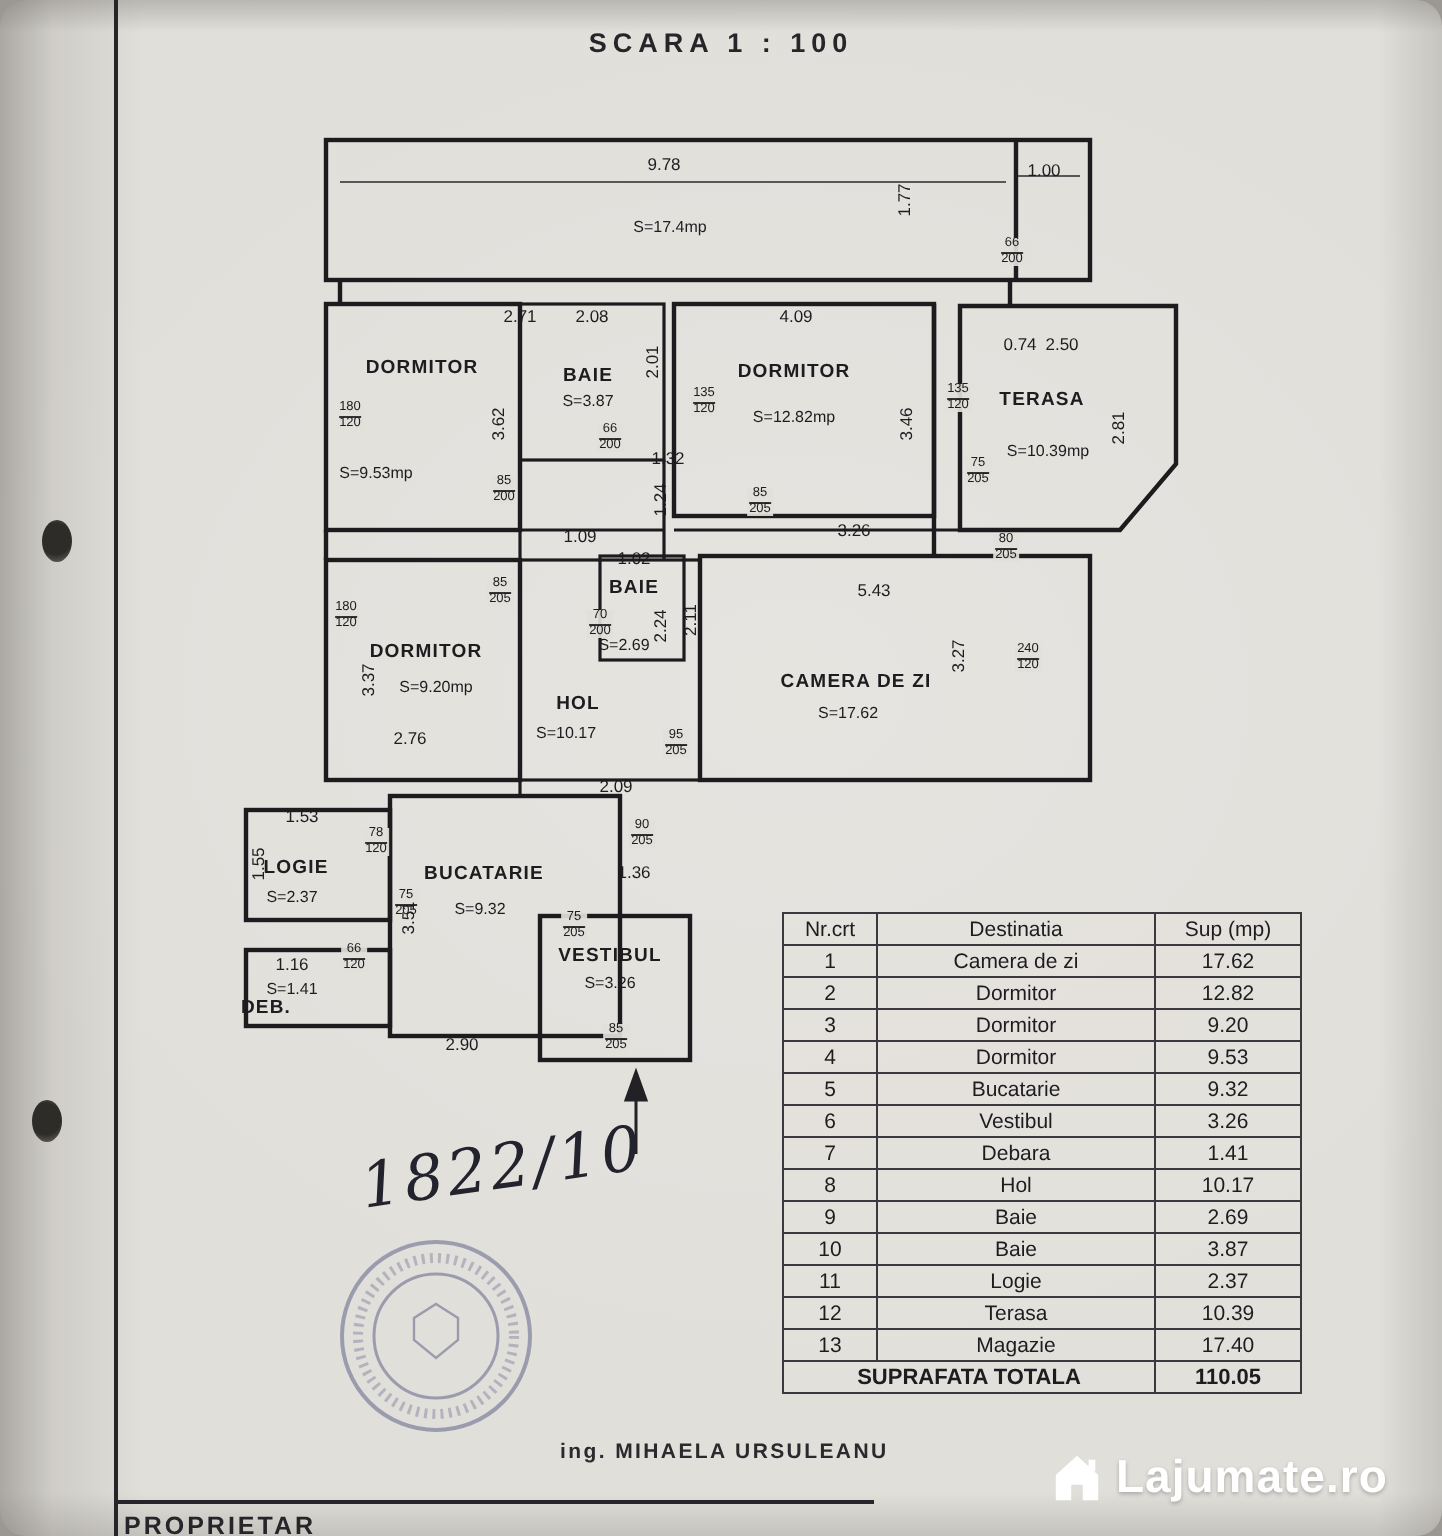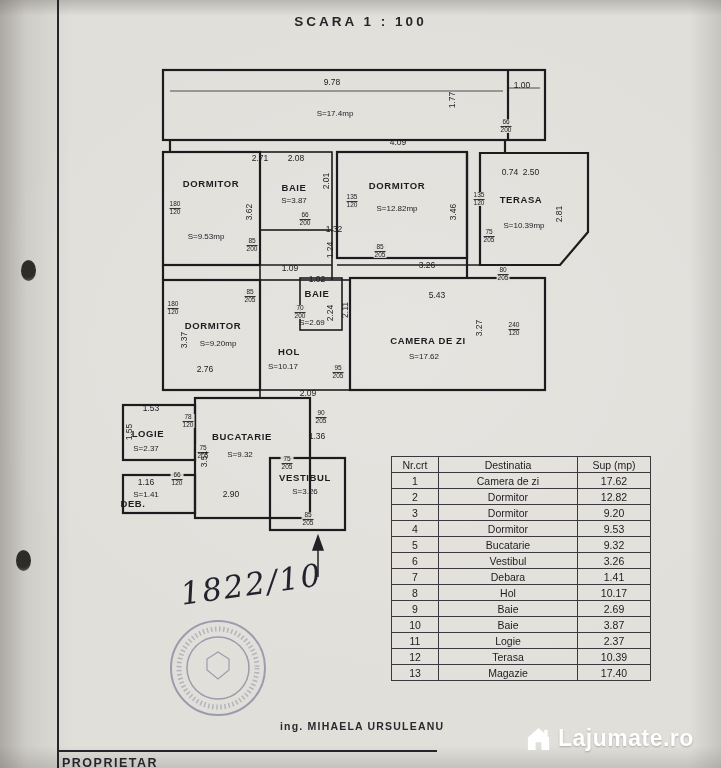--- a/index.html
+++ b/index.html
@@ -6,20 +6,21 @@
   body{background:#9b9894;font-family:"Liberation Sans",sans-serif;}
   .page{
     position:relative;width:721px;height:768px;overflow:hidden;
     background-color:#e1dfda;
     background-image:
       linear-gradient(180deg, rgba(95,92,88,.30), rgba(0,0,0,0) 16px),
       linear-gradient(0deg, rgba(95,92,88,.22), rgba(0,0,0,0) 22px),
       linear-gradient(90deg, rgba(105,102,98,.45), rgba(135,132,128,.20) 26px, rgba(0,0,0,0) 72px),
       linear-gradient(270deg, rgba(105,102,98,.22), rgba(0,0,0,0) 32px),
       radial-gradient(90% 70% at 55% 45%, rgba(255,255,255,.16), rgba(0,0,0,0) 70%);
+    border-radius: 13px;
   }
   .frame-line-v{position:absolute;left:57px;top:0;width:2px;height:768px;background:#26262a;}
   .frame-line-h{position:absolute;left:57px;top:750px;width:380px;height:2px;background:#26262a;}
   .punch-hole{position:absolute;width:15px;height:21px;border-radius:50%;
     background:radial-gradient(circle at 45% 45%, #2e2c29 0 55%, #55524d 80%, #8a8782);}
   .hole1{left:21px;top:260px;}
   .hole2{left:16px;top:550px;}
 
   .title{position:absolute;left:0;top:14px;width:721px;text-align:center;
     font-size:13.5px;font-weight:bold;letter-spacing:3px;color:#26262a;}
@@ -116,30 +117,30 @@
   <div>
       <span class="label dim" style="left: 332px; top: 82px;">9.78</span>
       <span class="label dimv" style="left: 452px; top: 100px;">1.77</span>
       <span class="label dim" style="left: 522px; top: 85px;">1.00</span>
       <span class="label area" style="left: 335px; top: 114px;">S=17.4mp</span>
       <span class="label frac" style="left: 506px; top: 126px;"><span>66</span><span class="den">200</span></span>
       <span class="label dim" style="left: 212px; top: 158px; margin-left: 48px;">2.71</span>
       <span class="label room" style="left: 211px; top: 184px;">DORMITOR</span>
       <span class="label frac" style="left: 175px; top: 208px;"><span>180</span><span class="den">120</span></span>
       <span class="label dimv" style="left: 249px; top: 212px;">3.62</span>
-      <span class="label area" style="left: 206px; top: 237px;">S=9.53mp</span>
+      <span class="label area" style="left: 188px; top: 237px;">S=9.53mp</span>
       <span class="label frac" style="left: 252px; top: 245px;"><span>85</span><span class="den">200</span></span>
       <span class="label dim" style="left: 296px; top: 158px;">2.08</span>
       <span class="label dimv" style="left: 326px; top: 181px;">2.01</span>
       <span class="label room" style="left: 294px; top: 188px;">BAIE</span>
       <span class="label area" style="left: 294px; top: 201px;">S=3.87</span>
       <span class="label frac" style="left: 305px; top: 219px;"><span>66</span><span class="den">200</span></span>
       <span class="label dim" style="left: 334px; top: 229px;">1.32</span>
       <span class="label dimv" style="left: 330px; top: 250px;">1.24</span>
-      <span class="label dim" style="left: 398px; top: 142px; text-align: center;">4.09</span>
+      <span class="label dim" style="left: 398px; top: 158px; text-align: center;">4.09</span>
       <span class="label room" style="left: 397px; top: 186px;">DORMITOR</span>
       <span class="label frac" style="left: 352px; top: 201px;"><span>135</span><span class="den">120</span></span>
       <span class="label area" style="left: 397px; top: 209px;">S=12.82mp</span>
       <span class="label dimv" style="left: 453px; top: 212px;">3.46</span>
       <span class="label frac" style="left: 380px; top: 251px;"><span>85</span><span class="den">205</span></span>
       <span class="label dim" style="left: 510px; top: 172px;">0.74</span>
       <span class="label dim" style="left: 531px; top: 172px;">2.50</span>
       <span class="label frac" style="left: 479px; top: 199px;"><span>135</span><span class="den">120</span></span>
       <span class="label room" style="left: 521px; top: 200px;">TERASA</span>
       <span class="label area" style="left: 524px; top: 226px;">S=10.39mp</span>
@@ -176,21 +177,21 @@
       <span class="label room" style="left: 148px; top: 434px;">LOGIE</span>
       <span class="label area" style="left: 146px; top: 449px;">S=2.37</span>
       <span class="label frac" style="left: 203px; top: 452px;"><span>75</span><span class="den">205</span></span>
       <span class="label room" style="left: 242px; top: 437px;">BUCATARIE</span>
       <span class="label area" style="left: 240px; top: 455px;">S=9.32</span>
       <span class="label dimv" style="left: 204px; top: 459px;">3.51</span>
       <span class="label dim" style="left: 317px; top: 436px;">1.36</span>
       <span class="label frac" style="left: 287px; top: 463px;"><span>75</span><span class="den">205</span></span>
       <span class="label room" style="left: 305px; top: 478px;">VESTIBUL</span>
       <span class="label area" style="left: 305px; top: 492px;">S=3.26</span>
-      <span class="label dim" style="left: 231px; top: 494px;">2.90</span>
+      <span class="label dim" style="left: 231px; top: 522px;">2.90</span>
       <span class="label frac" style="left: 308px; top: 519px;"><span>85</span><span class="den">205</span></span>
       <span class="label dim" style="left: 146px; top: 482px;">1.16</span>
       <span class="label frac" style="left: 177px; top: 479px;"><span>66</span><span class="den">120</span></span>
       <span class="label area" style="left: 146px; top: 495px;">S=1.41</span>
       <span class="label room" style="left: 133px; top: 504px;">DEB.</span>
     </div>
 
   <table class="areas-table">
     <thead>
         <tr>
@@ -257,20 +258,24 @@
         </tr>
         <tr>
           <td>12</td>
           <td>Terasa</td>
           <td>10.39</td>
         </tr>
         <tr>
           <td>13</td>
           <td>Magazie</td>
           <td>17.40</td>
+        </tr>
+        <tr class="total">
+          <td colspan="2">SUPRAFATA TOTALA</td>
+          <td>110.05</td>
         </tr>
       </tbody>
   </table>
 
   <div class="handwriting">1822/10</div>
 
   <div class="engineer">ing. MIHAELA URSULEANU</div>
   <div class="proprietar">PROPRIETAR</div>
 
   <div class="watermark">

